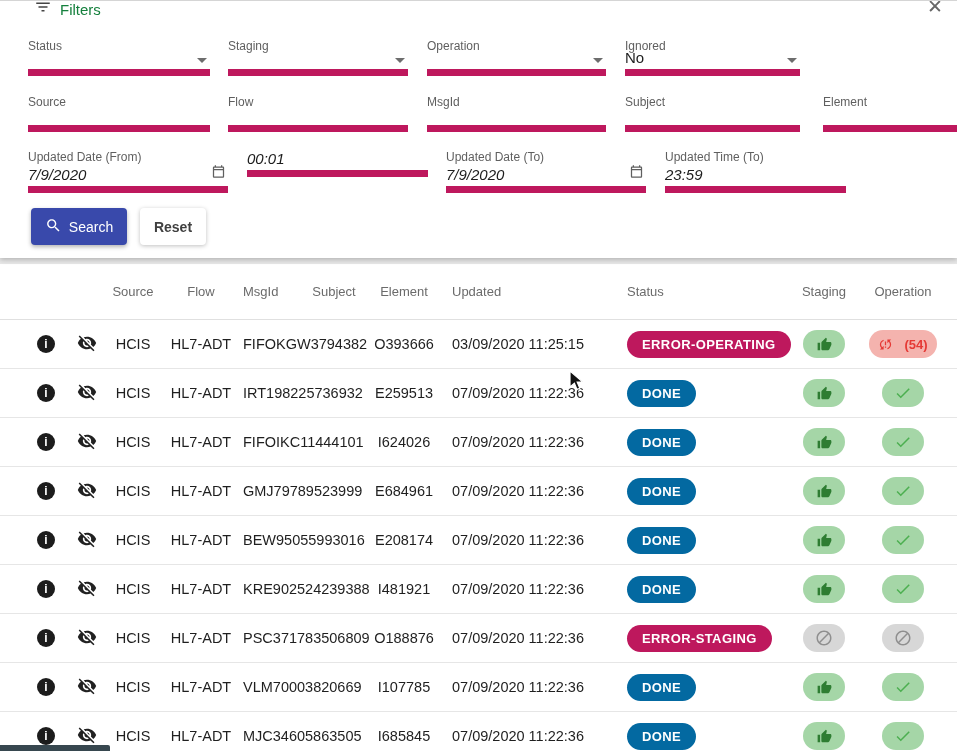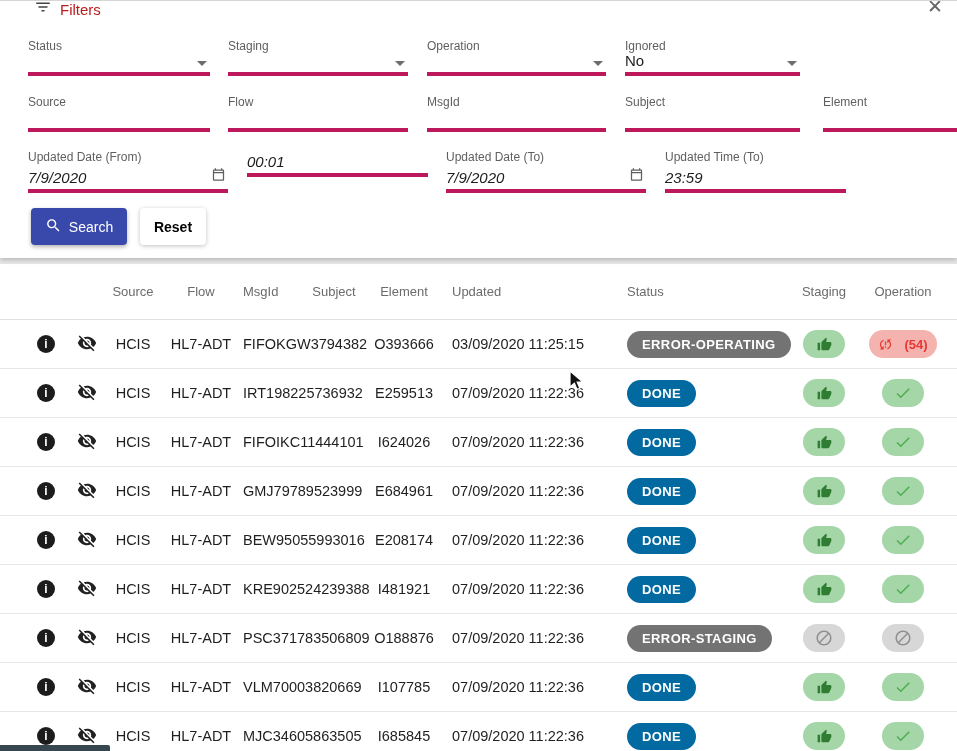--- a/index.html
+++ b/index.html
@@ -3,38 +3,38 @@
 <meta charset="utf-8">
 <style>
   * { margin:0; padding:0; box-sizing:border-box; }
   body { font-family: "Liberation Sans", "DejaVu Sans", sans-serif; background:#e8e8e8; }
   #screen { position:relative; width:957px; height:751px; overflow:hidden; background:#e8e8e8; }
 
   
   .filters-card { position:absolute; left:0; top:0; width:957px; height:258px; background:#fff;
     border-top:1px solid #d5d5d5; box-shadow:0 2px 5px rgba(0,0,0,0.22); overflow:hidden; z-index:5; }
   .filters-header { position:absolute; left:34px; top:-3px; display:flex; align-items:center; gap:8px; }
-  .filters-title { font-size:15px; color:#b91c1c; }
+  .filters-title { font-size:15px; color:#15803d; }
   .close-x { position:absolute; right:14px; top:-6px; font-size:19px; color:#666; cursor:pointer; }
 
   .field { position:absolute; }
   .flabel { font-size:12px; color:#5f5f5f; height:16px; }
-  .fcontrol { position:relative; height:21px; border-bottom:4px solid #be185d;
+  .fcontrol { position:relative; height:21px; border-bottom:7px solid #be185d;
     display:flex; align-items:flex-end; padding-bottom:3px; font-size:15px; color:#1d1d1d; }
   .fcontrol.tall { height:27px;font-style:italic; }
   .dd-arrow { position:absolute; right:3px; bottom:6px; width:0; height:0;
     border-left:5px solid transparent; border-right:5px solid transparent; border-top:5px solid #6d6d6d; }
   .cal-ic { position:absolute; right:2px; bottom:4px; }
 
   .search-btn { position:absolute; left:31px; top:207px; width:96px; height:37px; background:#3949ab;
     border:none; border-radius:4px; color:#fff; font-weight:normal; font-size:14px;
     display:flex; align-items:center; justify-content:center; gap:7px; cursor:pointer;
     box-shadow:0 2px 4px rgba(0,0,0,0.3); font-family:inherit; }
   .reset-btn { position:absolute; left:140px; top:207px; width:66px; height:37px; background:#fff;
-    border:none; border-radius:4px; color:#000000; font-weight:bold; font-size:14px; cursor:pointer;
+    border:none; border-radius:4px; color:#404040; font-weight:bold; font-size:14px; cursor:pointer;
     box-shadow:0 1px 4px rgba(0,0,0,0.25); font-family:inherit; }
 
   
   .table-card { position:absolute; left:0; top:264px; width:957px; height:487px; background:#fff; overflow:hidden; }
   .trow-grid { display:grid; grid-template-columns:70px 34px 58px 78px 62px 64px 76px 172px 170px 80px 92px; align-items:center; }
   .thead { height:56px; border-bottom:1px solid #e0e0e0; color:#6b6b6b; font-size:13px; }
   .trow { height:49px; border-bottom:1px solid #e6e6e6; font-size:14.5px; color:#1f1f1f; }
   .cell { min-width:0; }
   .ta-c { text-align:center; }
   .msgid { text-align:left; padding-left:3px; white-space:nowrap; overflow:visible; }
@@ -43,21 +43,21 @@
   .opcell { padding-right:14px; text-align:center; }
   .icell { text-align:center; padding-left:22px; }
 
   .info-ic { display:inline-flex; width:18px; height:18px; border-radius:50%; background:#1c1c1c; color:#fff;
     font-size:12px; font-weight:bold; align-items:center; justify-content:center; cursor:pointer; }
   .eye-btn { display:inline-flex; cursor:pointer; }
 
   .pill { display:inline-block; padding:6px 15px; border-radius:16px; color:#fff; font-weight:bold;
     font-size:13px; letter-spacing:0.4px; white-space:nowrap; }
   .pill.ok  { background:#0369a1; }
-  .pill.err { background:#737373; }
+  .pill.err { background:#be185d; }
 
   .badge { display:inline-flex; align-items:center; justify-content:center; height:28px; min-width:42px;
     border-radius:15px; cursor:pointer; }
   .badge.green { background:#a5d6a7; }
   .badge.gray  { background:#d7d7d7; }
   .badge.red   { background:#f4b3ae; color:#e53935; font-weight:bold; font-size:13px; padding:0 9px; gap:11px; }
 
   .cursor { position:absolute; left:568px; top:370px; z-index:20; pointer-events:none; }
   .corner-bar { position:absolute; left:0; top:745px; width:110px; height:6px; background:#37474f;
     border-top-right-radius:2px; z-index:15; }

